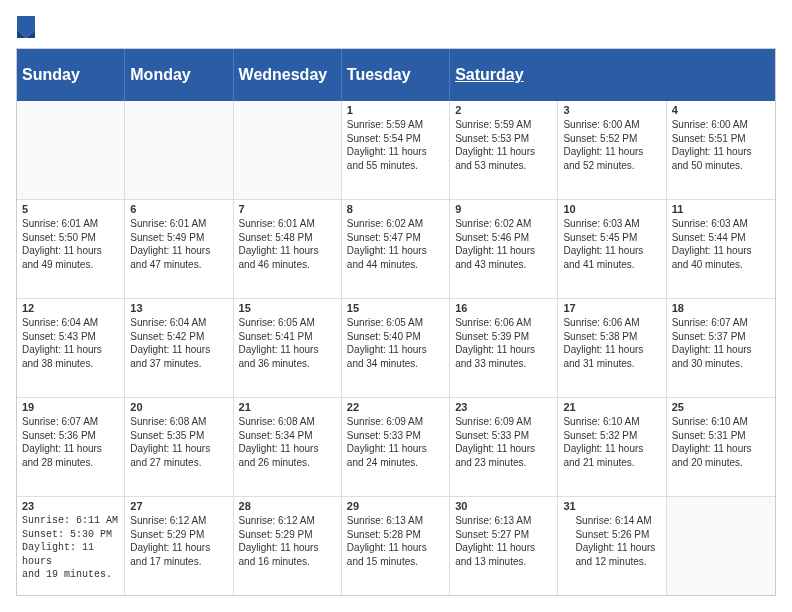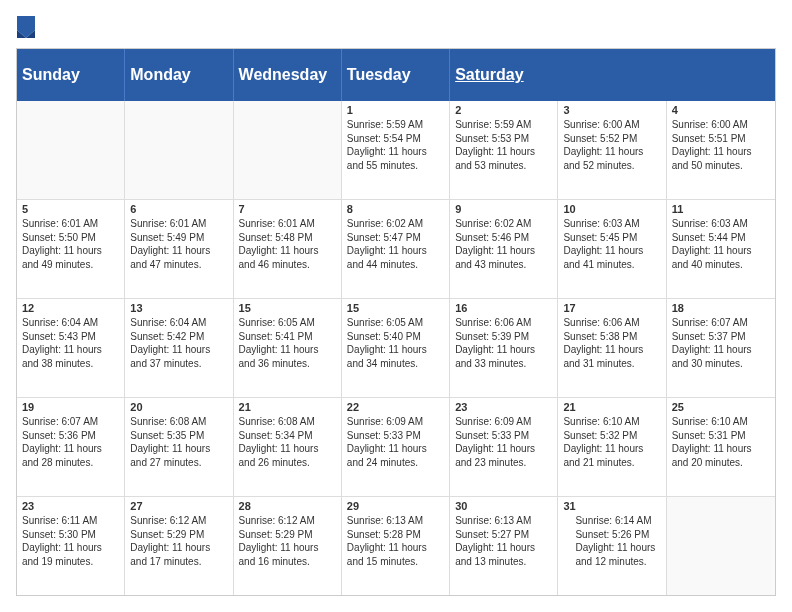--- a/index.html
+++ b/index.html
@@ -318,21 +318,21 @@
             <div class="day-num">25</div>
             <div class="cell-info" style="white-space: pre-line;">Sunrise: 6:10 AM
 Sunset: 5:31 PM
 Daylight: 11 hours
 and 20 minutes.</div>
           </div>
         </div>
         <div class="cal-row">
           <div class="cal-cell">
             <div class="day-num">23</div>
-            <div class="cell-info" style="white-space: pre-line;">Sunrise: 6:11 AM
+            <div class="cell-info" style="white-space: pre-line; font-family: Liberation Mono, monospace;">Sunrise: 6:11 AM
 Sunset: 5:30 PM
 Daylight: 11 hours
 and 19 minutes.</div>
           </div>
           <div class="cal-cell">
             <div class="day-num">27</div>
             <div class="cell-info" style="white-space: pre-line;">Sunrise: 6:12 AM
 Sunset: 5:29 PM
 Daylight: 11 hours
 and 17 minutes.</div>

